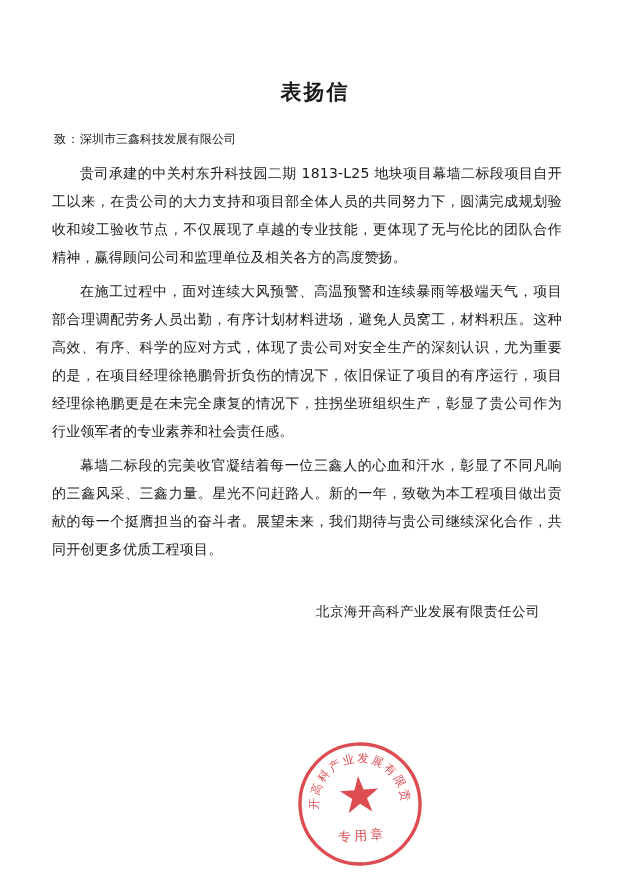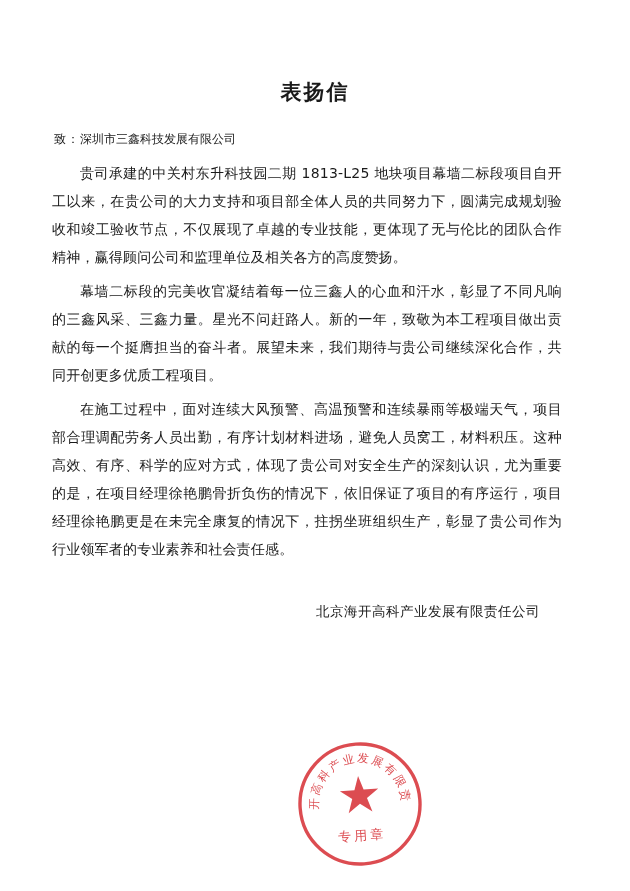--- a/index.html
+++ b/index.html
@@ -86,22 +86,22 @@
 
 <div class="page">
 
   <h1 class="doc-title">表扬信</h1>
 
   <div class="salutation">
     <span class="label">致：</span><span>深圳市三鑫科技发展有限公司</span>
   </div>
 
   <p class="body-par">贵司承建的中关村东升科技园二期 1813-L25 地块项目幕墙二标段项目自开工以来，在贵公司的大力支持和项目部全体人员的共同努力下，圆满完成规划验收和竣工验收节点，不仅展现了卓越的专业技能，更体现了无与伦比的团队合作精神，赢得顾问公司和监理单位及相关各方的高度赞扬。</p>
+  <p class="body-par">在施工过程中，面对连续大风预警、高温预警和连续暴雨等极端天气，项目部合理调配劳务人员出勤，有序计划材料进场，避免人员窝工，材料积压。这种高效、有序、科学的应对方式，体现了贵公司对安全生产的深刻认识，尤为重要的是，在项目经理徐艳鹏骨折负伤的情况下，依旧保证了项目的有序运行，项目经理徐艳鹏更是在未完全康复的情况下，拄拐坐班组织生产，彰显了贵公司作为行业领军者的专业素养和社会责任感。</p>
   <p class="body-par">幕墙二标段的完美收官凝结着每一位三鑫人的心血和汗水，彰显了不同凡响的三鑫风采、三鑫力量。星光不问赶路人。新的一年，致敬为本工程项目做出贡献的每一个挺膺担当的奋斗者。展望未来，我们期待与贵公司继续深化合作，共同开创更多优质工程项目。</p>
-  <p class="body-par">在施工过程中，面对连续大风预警、高温预警和连续暴雨等极端天气，项目部合理调配劳务人员出勤，有序计划材料进场，避免人员窝工，材料积压。这种高效、有序、科学的应对方式，体现了贵公司对安全生产的深刻认识，尤为重要的是，在项目经理徐艳鹏骨折负伤的情况下，依旧保证了项目的有序运行，项目经理徐艳鹏更是在未完全康复的情况下，拄拐坐班组织生产，彰显了贵公司作为行业领军者的专业素养和社会责任感。</p>
 
   <div class="signature-block">
     <div class="org">北京海开高科产业发展有限责任公司</div>
   </div>
 
   <div class="seal">
     <svg width="128" height="128" viewBox="0 0 128 128" xmlns="http://www.w3.org/2000/svg">
       <defs>
         <path id="sealArc" d="M 64,64 m -46,0 a 46,46 0 1,1 92,0" fill="none"></path>
         <path id="sealArcText" d="M 22,64 a 42,42 0 1,1 84,0" fill="none"></path>

